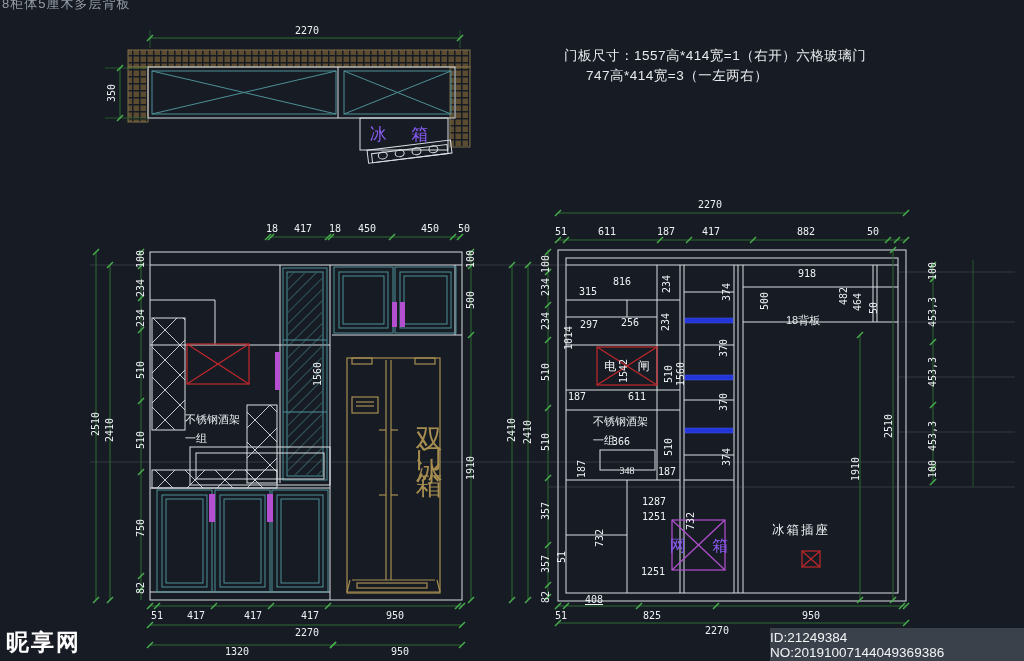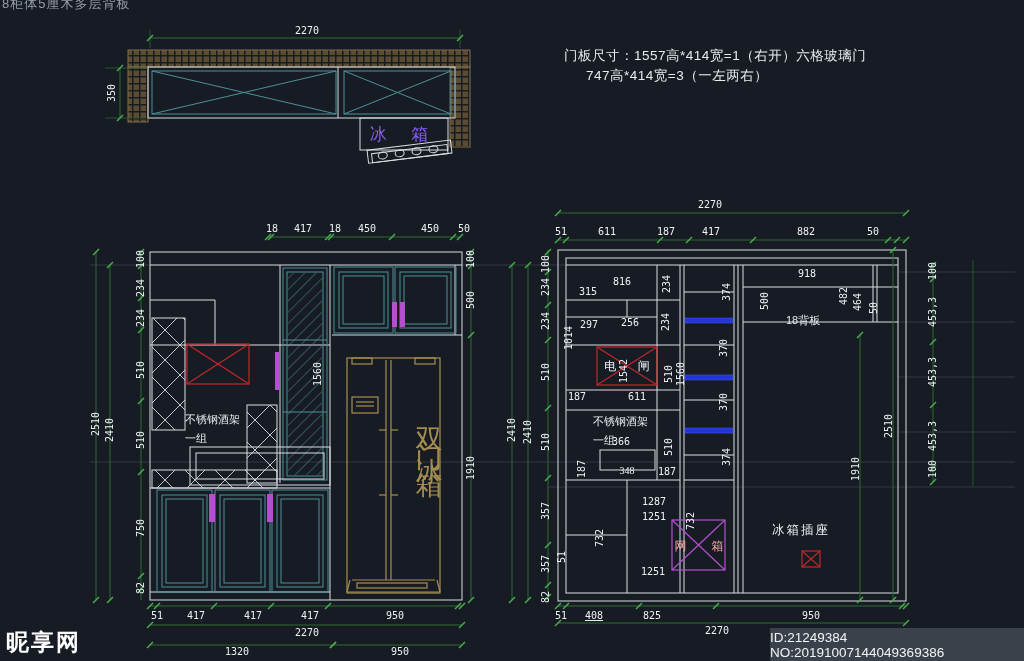--- a/index.html
+++ b/index.html
@@ -29,22 +29,22 @@
   .ann{position:absolute;font-size:11px;color:#e8ebee;white-space:nowrap;line-height:1.2;}
   .title{position:absolute;left:2px;top:-5px;font-size:13px;color:#959ca6;letter-spacing:1px;}
   .door-note{position:absolute;left:564px;top:46px;font-size:13.5px;color:#e9ebed;line-height:20px;letter-spacing:.5px;}
   .door-note .ind{margin-left:22px;}
   .plan-fridge{position:absolute;left:404px;top:134px;transform:translate(-50%,-50%);
        font-size:17px;color:#8b5cf6;letter-spacing:10px;white-space:nowrap;}
   .fridge-v{position:absolute;left:411px;top:406px;writing-mode:vertical-rl;font-size:27px;
        color:#a78e50;letter-spacing:15px;white-space:nowrap;}
   .elec{position:absolute;left:627px;top:366px;transform:translate(-50%,-50%);font-size:12px;
        color:#f0f2f4;letter-spacing:9px;white-space:nowrap;padding-left:9px;}
-  .net{position:absolute;left:699px;top:546px;transform:translate(-50%,-50%);font-size:12px;
-       color:#fca5a5;letter-spacing:11px;white-space:nowrap;padding-left:11px;font-family:Liberation Serif, serif;}
+  .net{position:absolute;left:699px;top:546px;transform:translate(-50%,-50%);font-size:16px;
+       color:#8b5cf6;letter-spacing:11px;white-space:nowrap;padding-left:11px;}
   .socket{position:absolute;left:772px;top:522px;font-size:12.5px;color:#eef1f3;letter-spacing:2px;}
   .watermark{position:absolute;left:6px;top:627px;color:#fff;display:flex;align-items:center;flex-direction:column;}
   .wm-brand{font-size:23px;font-weight:bold;letter-spacing:2px;}
   .wm-site{font-size:20px;font-weight:bold;font-style:italic;}
   .idbar{position:absolute;right:0;top:628px;width:254px;height:33px;background:#3a414b;
        color:#f2f4f6;font-size:13.5px;display:flex;align-items:center;justify-content:center;}
 </style>
 </head>
 <body>
 
@@ -401,21 +401,21 @@
       <span class="dim rot" style="left: 546px; top: 264px;">100</span>
       <span class="dim rot" style="left: 546px; top: 287px;">234</span>
       <span class="dim rot" style="left: 546px; top: 321px;">234</span>
       <span class="dim rot" style="left: 546px; top: 372px;">510</span>
       <span class="dim rot" style="left: 546px; top: 442px;">510</span>
       <span class="dim rot" style="left: 546px; top: 511px;">357</span>
       <span class="dim rot" style="left: 546px; top: 564px;">357</span>
       <span class="dim rot" style="left: 546px; top: 597px;">82</span>
       <span class="dim rot" style="left: 512px; top: 430px;">2410</span>
       <span class="dim" style="left: 561px; top: 616px;">51</span>
-      <span class="dim" style="left: 594px; top: 616px; text-decoration: underline;">408</span>
+      <span class="dim" style="left: 594px; top: 600px; text-decoration: underline;">408</span>
       <span class="dim" style="left: 652px; top: 616px; text-align: right;">825</span>
       <span class="dim" style="left: 811px; top: 616px;">950</span>
       <span class="dim" style="left: 717px; top: 631px;">2270</span>
       <span class="ann" style="left: 185px; top: 413px;">不锈钢酒架</span>
       <span class="ann" style="left: 185px; top: 432px;">一组</span>
       <span class="ann" style="left: 593px; top: 415px;">不锈钢酒架</span>
       <span class="ann" style="left: 593px; top: 434px;">一组</span>
       <span class="ann" style="left: 786px; top: 294px; margin-top: 20px;">18背板</span>
     </div>
 </div>

